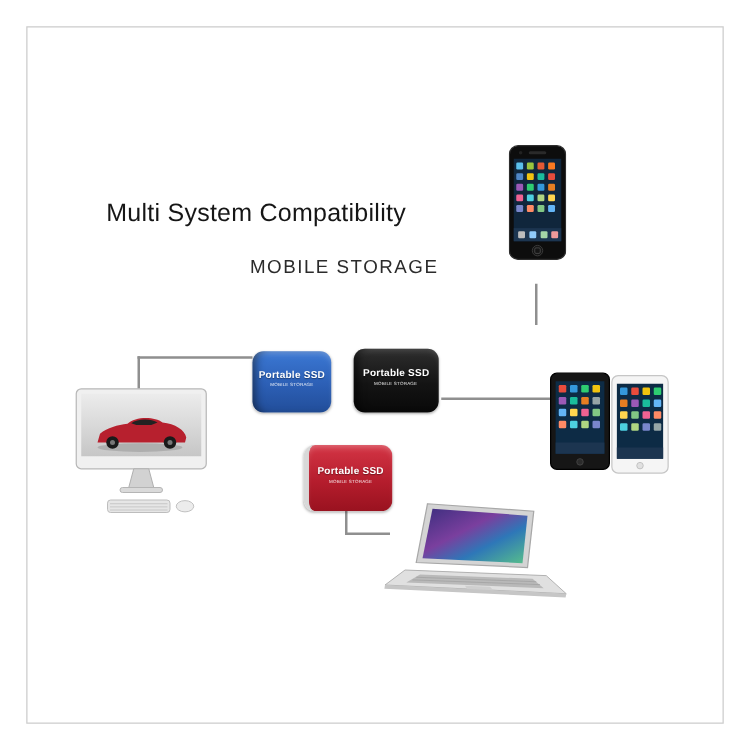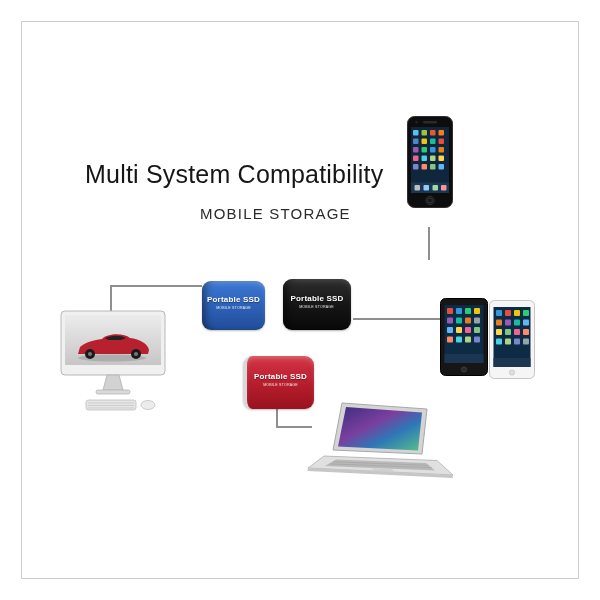--- a/index.html
+++ b/index.html
@@ -6,21 +6,21 @@
   .canvas {
     position:relative; width:600px; height:600px; background:#ffffff;
     font-family:"Liberation Sans", sans-serif; overflow:hidden;
   }
   .frame {
     position:absolute; left:21px; top:21px; right:21px; bottom:21px;
     border:1px solid #cccccc; pointer-events:none;
   }
   .title {
     position:absolute; left:85px; top:160px; margin:0;
-    font-size:25px; font-weight:500; color:#161616; letter-spacing:.2px;
+    font-size:20px; font-weight:500; color:#161616; letter-spacing:.2px;
   }
   .subtitle {
     position:absolute; left:200px; top:205px; margin:0;
     font-size:15px; font-weight:500; color:#2b2b2b; letter-spacing:1.2px;
   }
   .line { position:absolute; background:#8f8f8f; }
   .line-v { width:2px; }
   .line-h { height:2px; }
 
   

